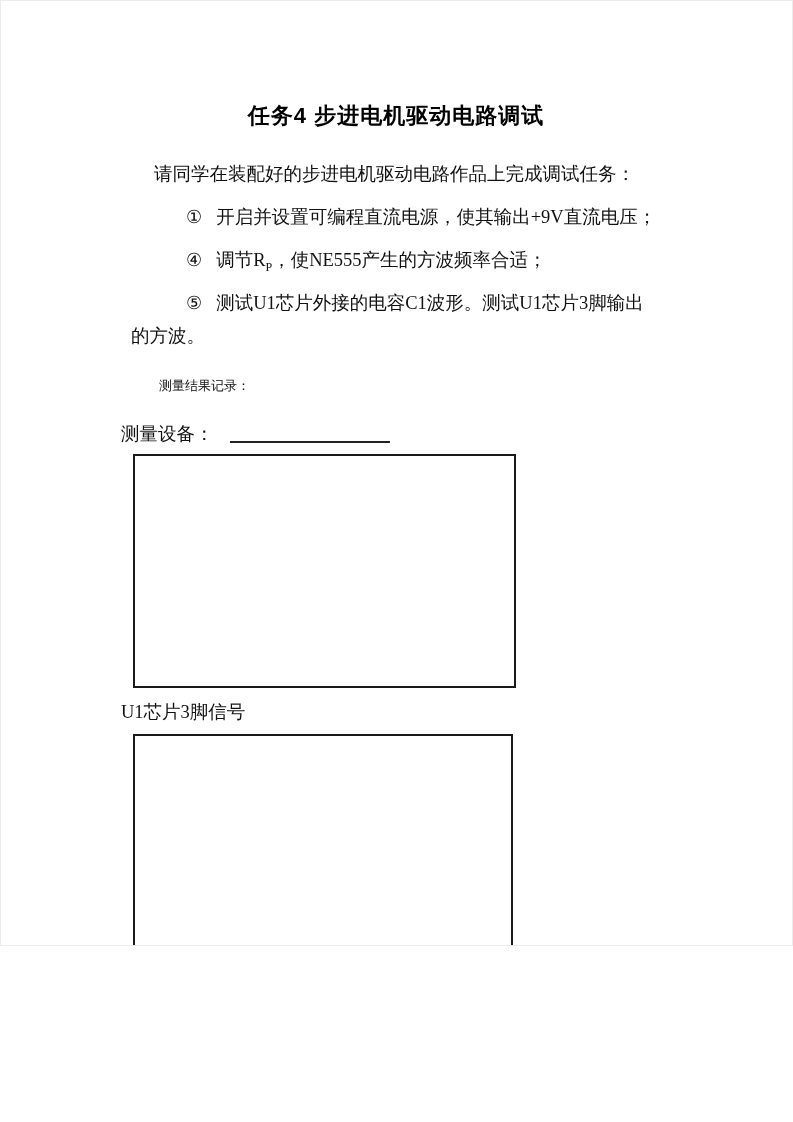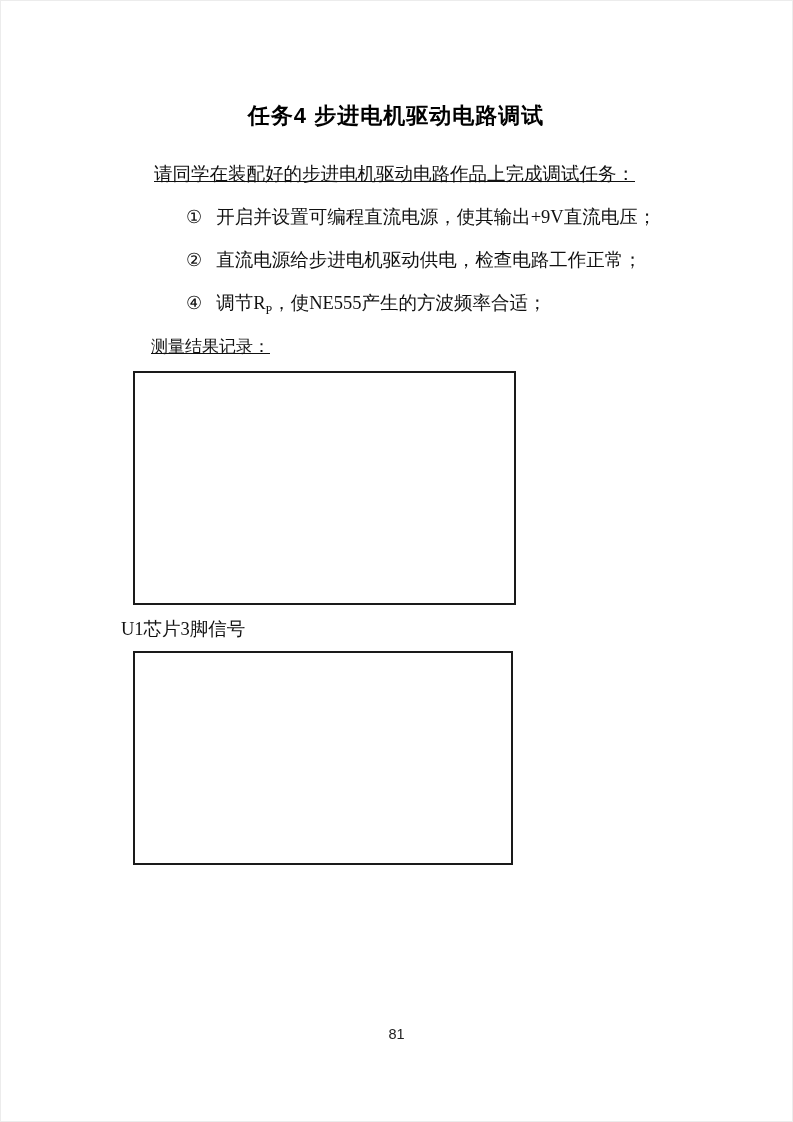--- a/index.html
+++ b/index.html
@@ -3,21 +3,21 @@
 <meta charset="utf-8">
 <style>
   html, body {
     margin: 0;
     padding: 0;
     background: #ffffff;
   }
   .page {
     position: relative;
     width: 793px;
-    height: 1122px;
+    height: 946px;
     box-sizing: border-box;
     background: #ffffff;
     border: 1px solid #ececec;
     padding: 0 121px 0 120px;
     font-family: "Liberation Serif", "DejaVu Serif", serif;
     color: #111111;
     overflow: hidden;
   }
   .title {
     margin: 0;
@@ -28,42 +28,40 @@
     line-height: 30px;
     text-align: center;
     letter-spacing: 1px;
     color: #000000;
   }
   .intro {
     margin: 27px 0 10px 0;
     text-indent: 33px;
     font-size: 18.5px;
     line-height: 33px;
-    text-decoration: underline;
   }
   .task {
     margin: 10px;
     font-size: 18.5px;
     line-height: 33px;
   }
   .task .num {
     margin-left: 55px;
     margin-right: 14px;
     font-size: 18px;
   }
   .task sub {
     font-size: 12px;
     line-height: 0;
   }
   .record {
-    margin: 8px;
+    margin: 16px;
     text-indent: 22px;
-    font-size: 17px;
+    font-size: 13px;
     line-height: 33px;
-    text-decoration: underline;
   }
   .device-line {
     margin: 0;
     font-size: 18.5px;
     line-height: 33px;
     white-space: nowrap;
   }
   .blank {
     display: inline-block;
     width: 160px;
@@ -107,28 +105,29 @@
 <body>
 
 <div class="page">
 
   <h1 class="title">任务4 步进电机驱动电路调试</h1>
 
   <p class="intro">请同学在装配好的步进电机驱动电路作品上完成调试任务：</p>
 
   <p class="task"><span class="num">①</span><span>开启并设置可编程直流电源，使其输出+9V直流电压；</span></p>
 
-  <p class="task"><span class="num">②</span><span>直流电源给步进电机驱动供电，检查电路工作正常；</span></p>
 
 
   <p class="task"><span class="num">④</span><span>调节R</span><sub>P</sub><span>，使NE555产生的方波频率合适；</span></p>
 
+  <p class="task"><span class="num">⑤</span><span>测试U1芯片外接的电容C1波形。测试U1芯片3脚输出的方波。</span></p>
 
   <p class="record">测量结果记录：</p>
 
+  <p class="device-line"><span>测量设备：</span><span class="blank"></span></p>
 
 
   <div class="wave-box box1"></div>
 
   <p class="box-label u1">U1芯片3脚信号</p>
 
   <div class="wave-box box2"></div>
 
   <div class="page-number">81</div>
 

